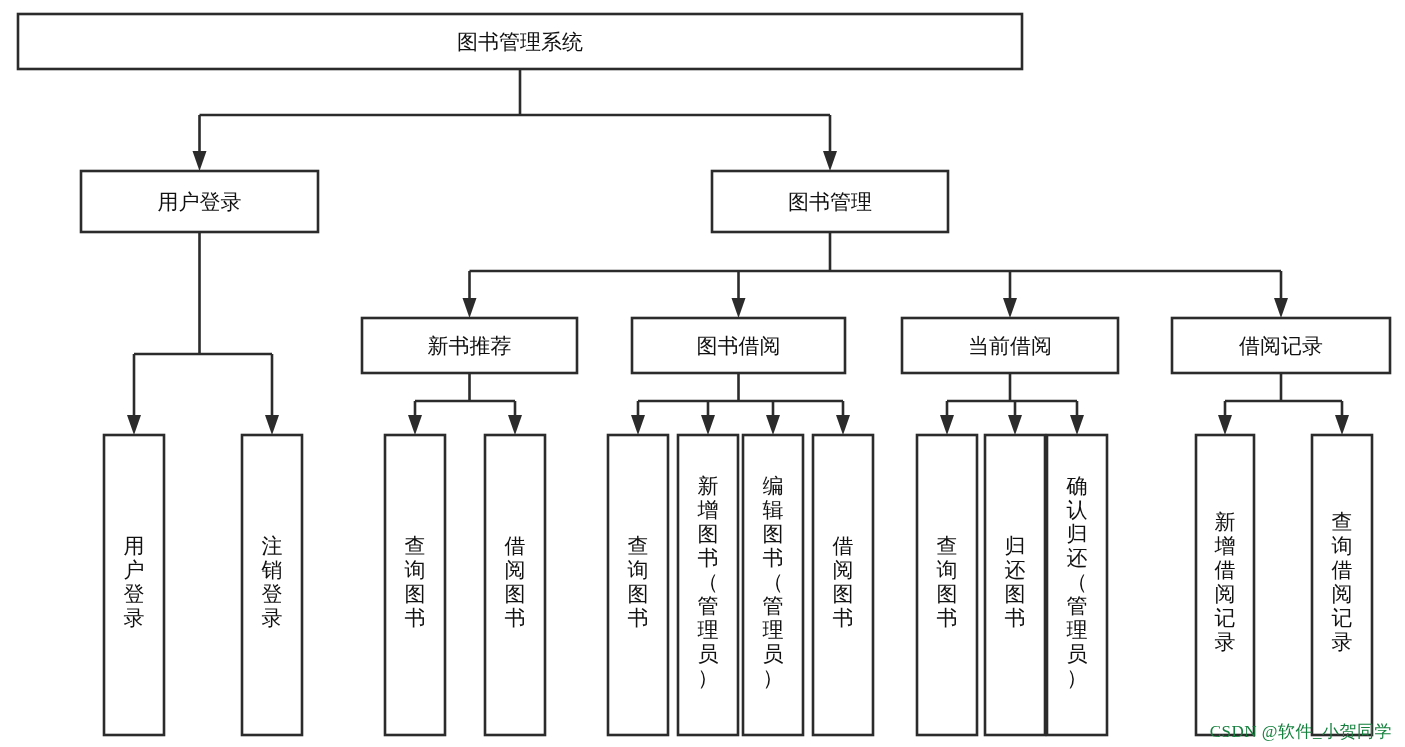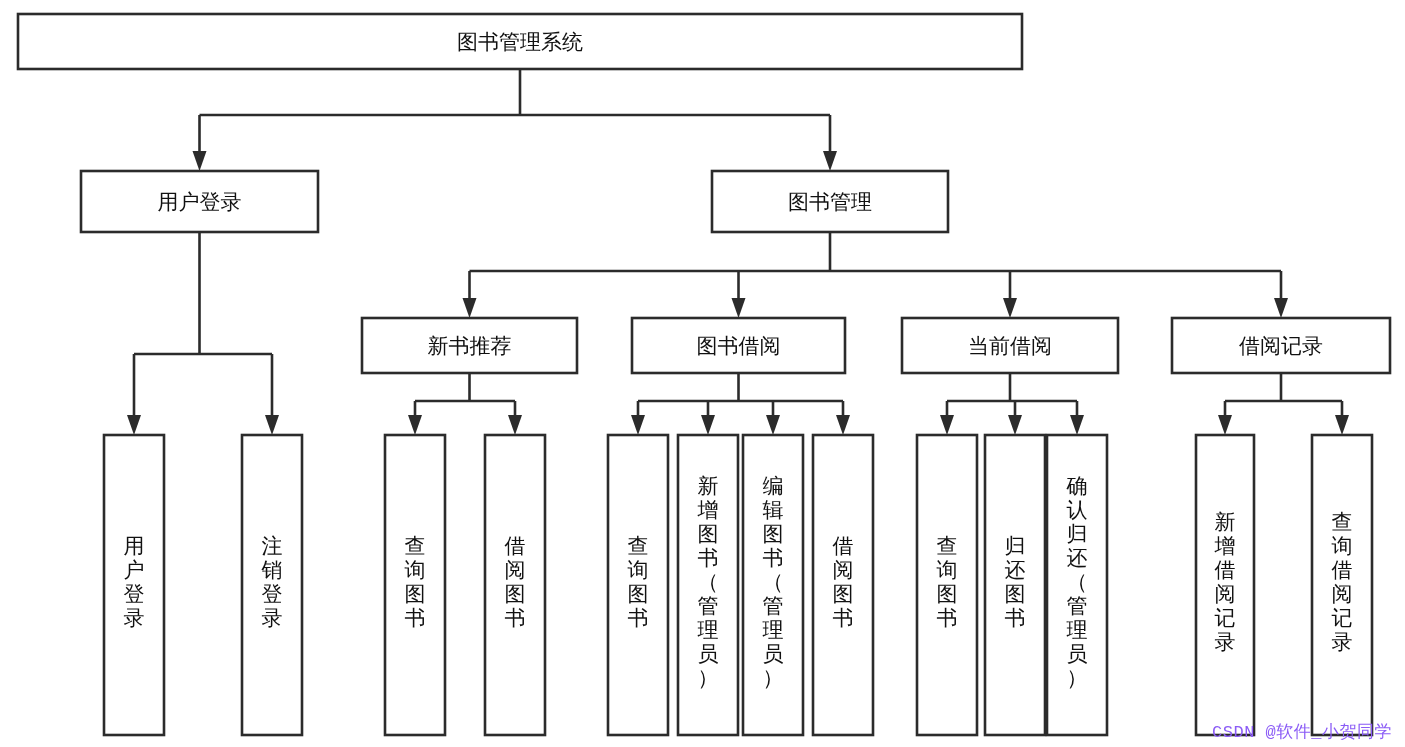--- a/index.html
+++ b/index.html
@@ -53,23 +53,23 @@
     stroke-linecap: butt;
   }
   .arrow-head {
     fill: #2b2b2b;
     stroke: none;
   }
   .watermark-text {
     position: absolute;
     right: 10px;
     bottom: 4px;
-    font-family: Liberation Mono, monospace;
+    font-family: Liberation Serif, serif;
     font-size: 17px;
-    color: #8b5cf6;
+    color: #15803d;
     white-space: nowrap;
     letter-spacing: 0.5px;
     pointer-events: none;
     user-select: none;
   }
 </style>
 </head>
 <body>
 
 <div id="diagram-root">

